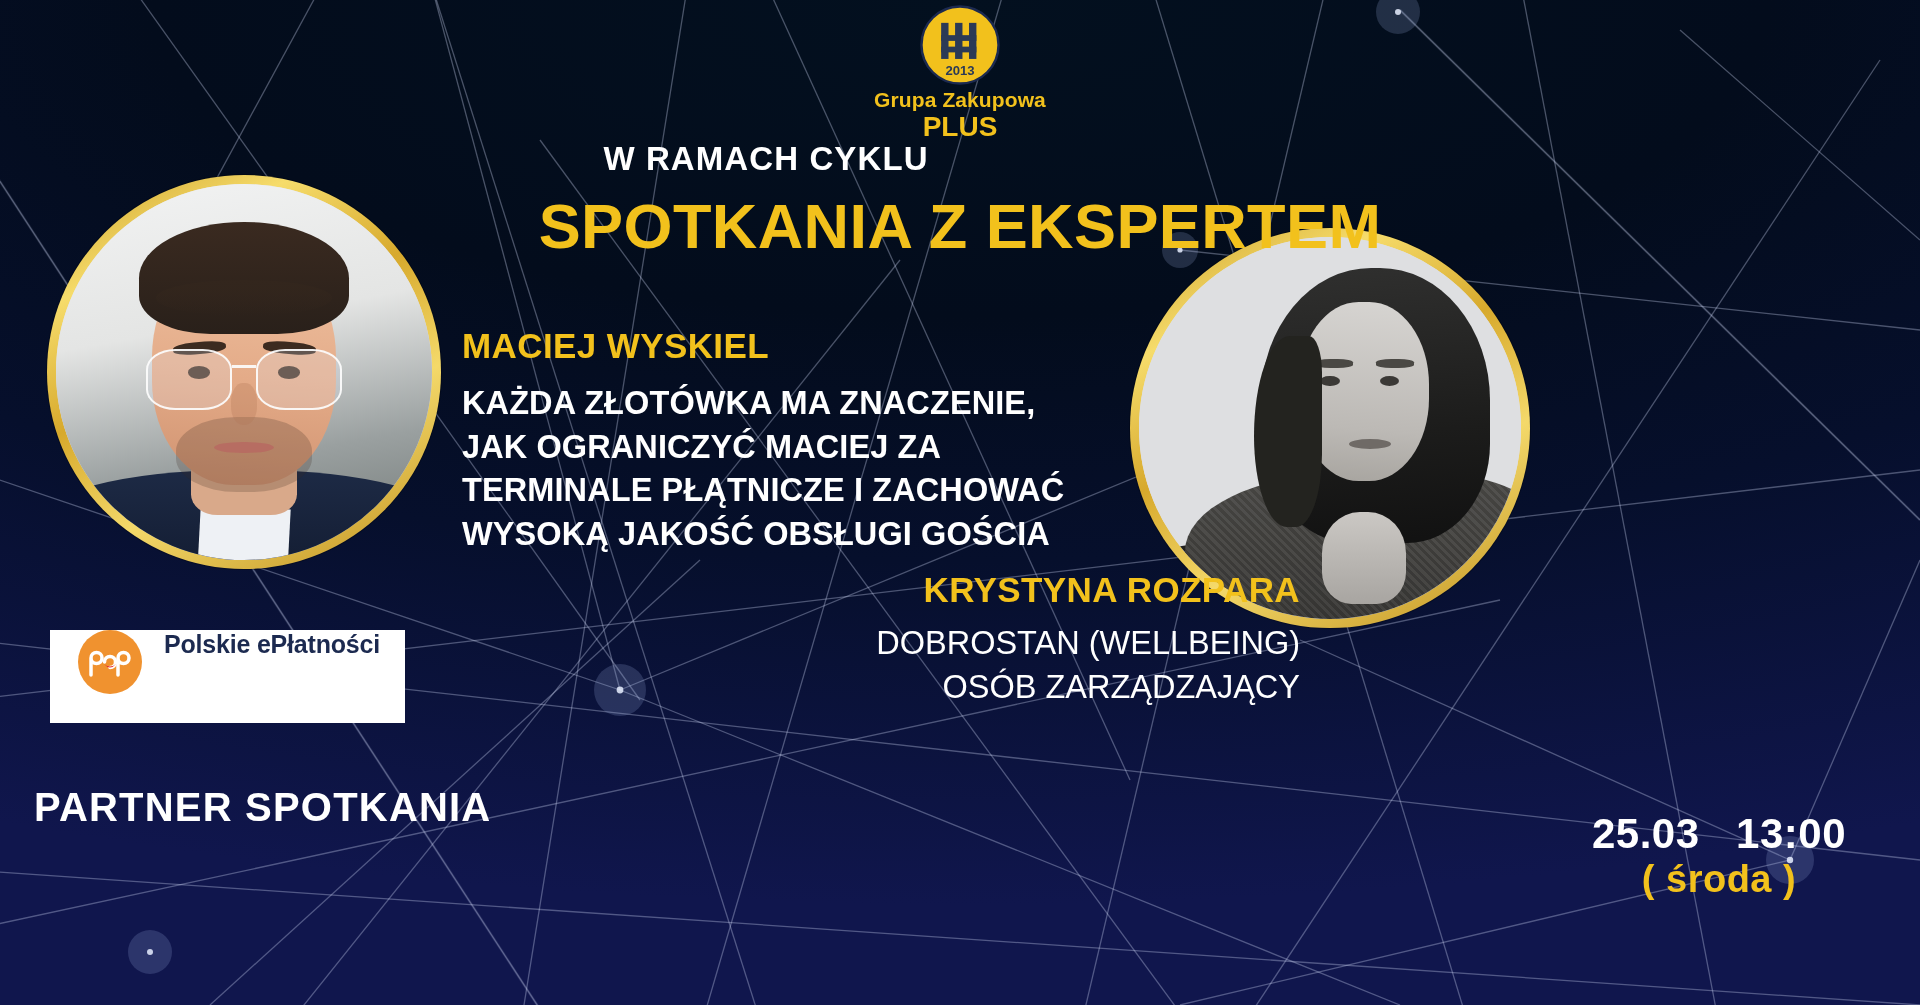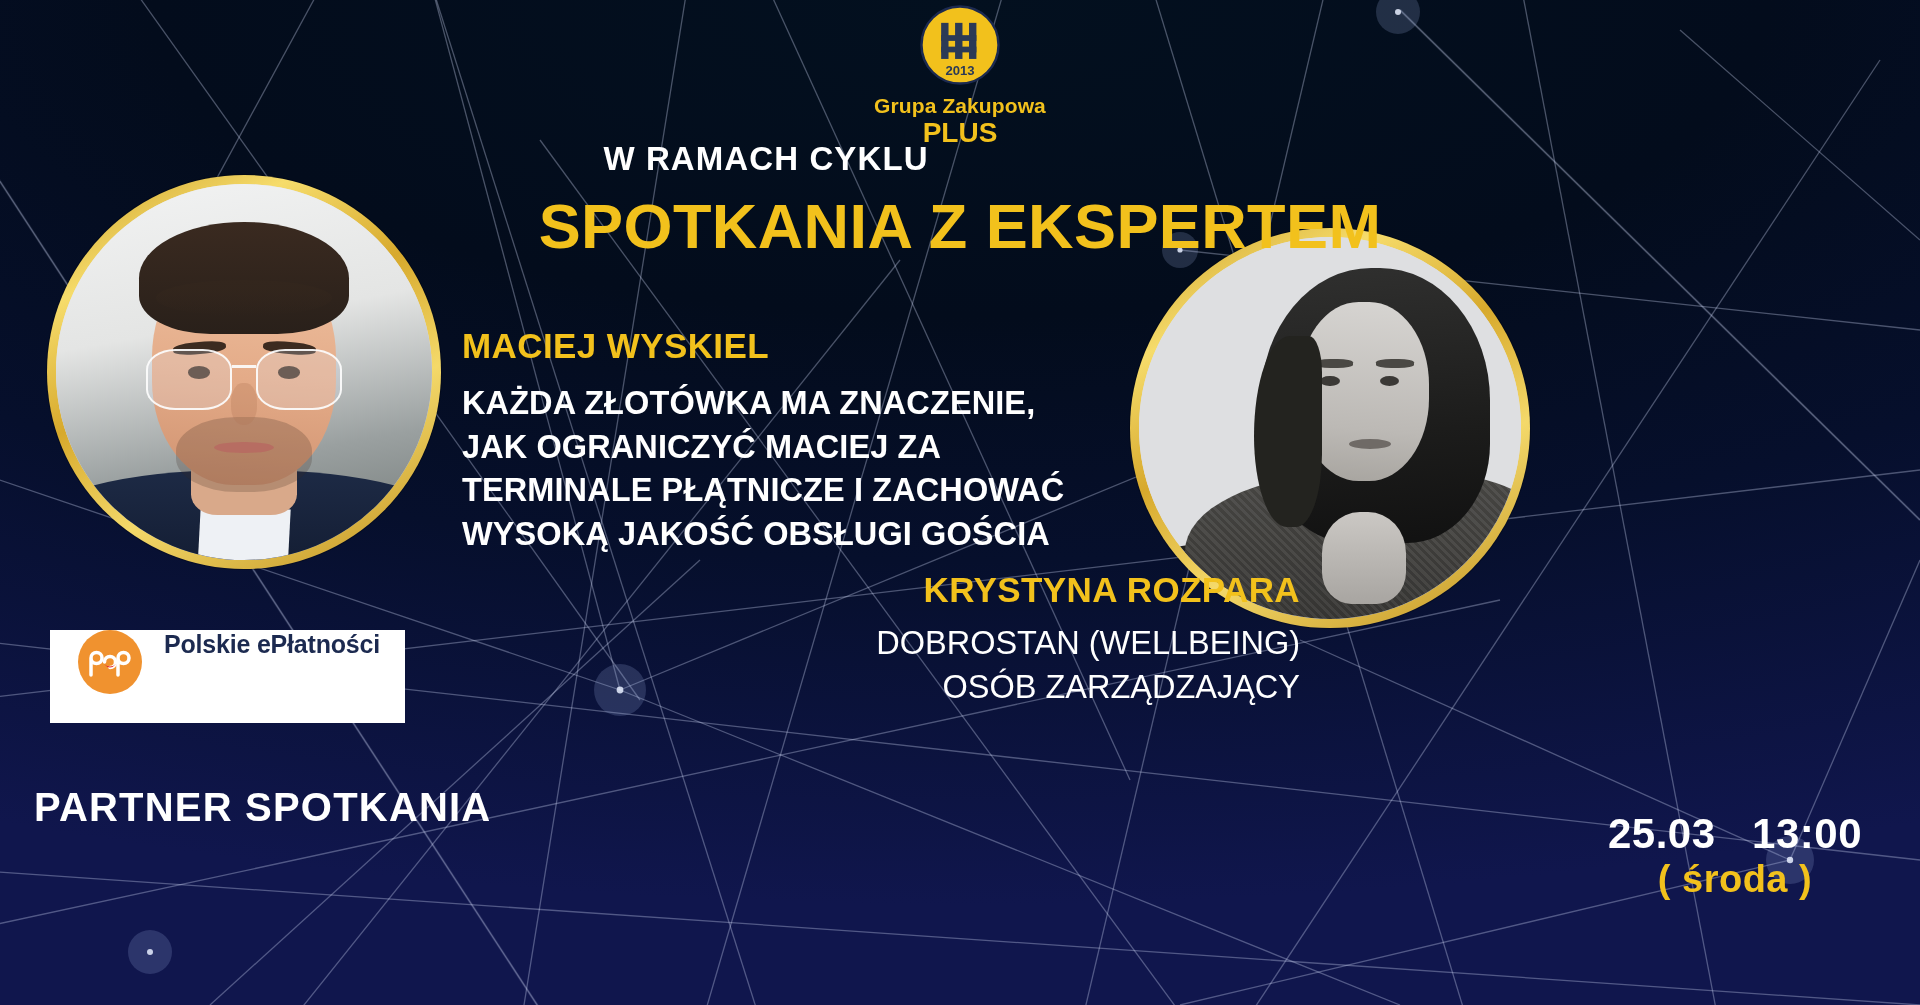--- a/index.html
+++ b/index.html
@@ -28,21 +28,21 @@
 
   
   #logo-block {
     position:absolute; top:4px; left:0; width:1920px;
     display:flex; flex-direction:column; align-items:center;
     z-index:5;
   }
   #logo-mark { width:82px; height:82px; display:block; }
   #logo-word {
     color:#F2C11C; font-weight:700; font-size:21px;
-    line-height:1.12; text-align:center; margin-top:8px;
+    line-height:1.12; text-align:center; margin-top:2px;
     letter-spacing:.1px;
   }
   #logo-sub {
     color:#F2C11C; font-weight:700; font-size:28px;
     line-height:1.1; text-align:left;
   }
 
   
   #cycle-label {
     position:absolute; top:140px; left:0; width:1532px;
@@ -184,21 +184,21 @@
     margin-left:22px; letter-spacing:-.2px;
   }
   #partner-caption {
     position:absolute; left:34px; top:785px;
     color:#ffffff; font-size:40px; font-weight:800;
     letter-spacing:1.2px; z-index:5;
   }
 
   
   #date-block {
-    position:absolute; right:58px; top:810px; text-align:center;
+    position:absolute; right:74px; top:810px; text-align:center;
     z-index:5;
   }
   #date-line {
     color:#ffffff; font-size:42px; font-weight:800; letter-spacing:.5px;
     white-space:pre;
   }
   #day-line {
     color:#F2C11C; font-size:38px; font-weight:800;
     letter-spacing:.5px;
   }

